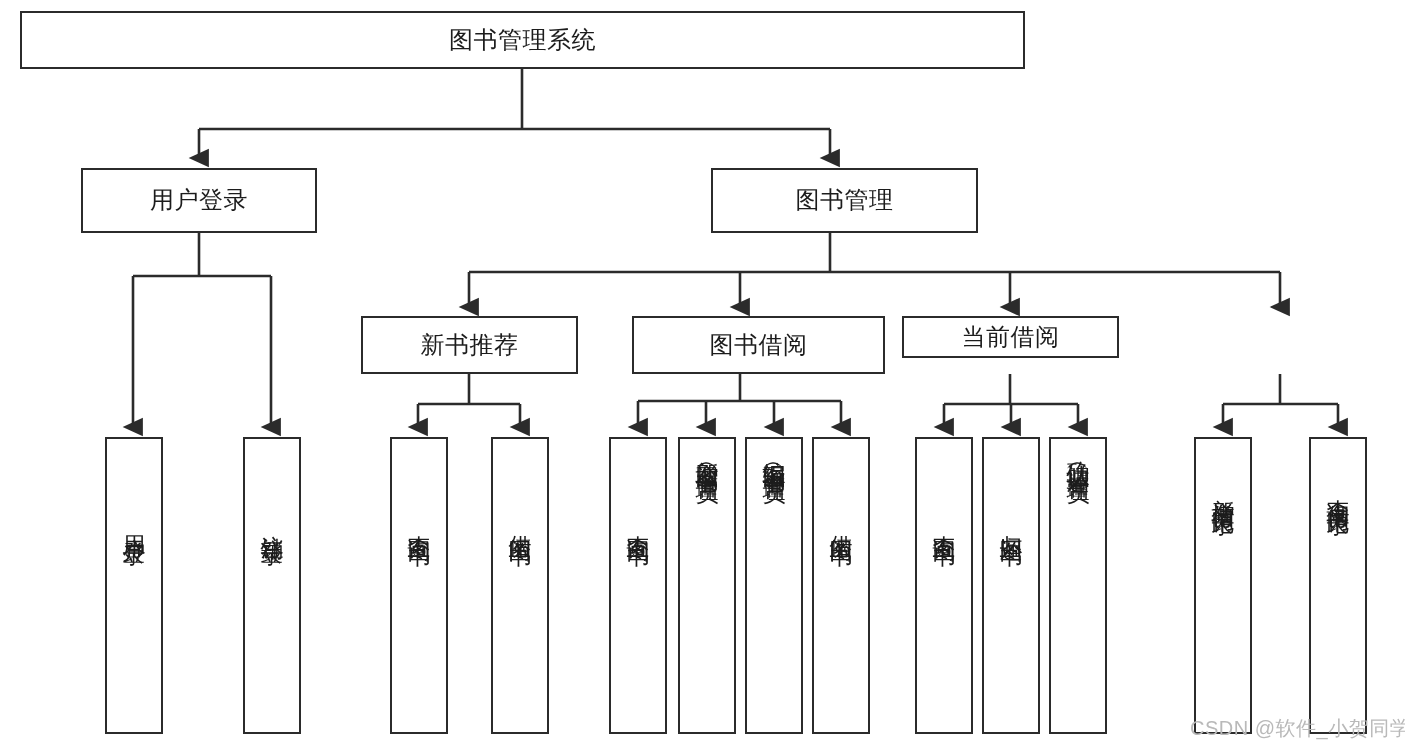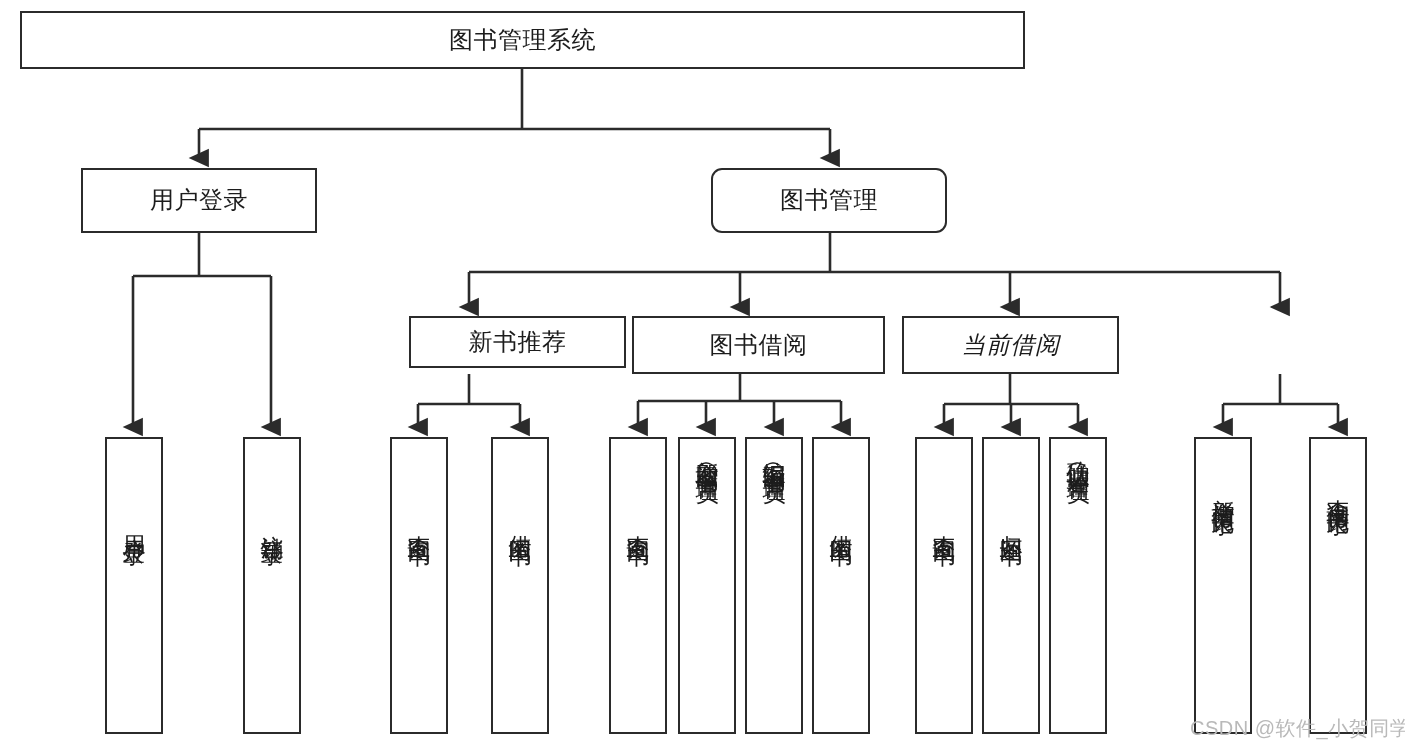--- a/index.html
+++ b/index.html
@@ -130,31 +130,31 @@
     <path d="M1338,404 L1338,427" stroke="#2b2b2b" stroke-width="2.6" fill="none" marker-end="url(#arrow)"></path>
   </svg>
 
   <div class="node root horiz" style="left:20px; top:11px; width:1005px; height:58px;">
     <span class="label">图书管理系统</span>
   </div>
 
   <div class="node horiz" style="left:81px; top:168px; width:236px; height:65px;">
     <span class="label">用户登录</span>
   </div>
-  <div class="node horiz" style="left:711px; top:168px; width:236px; height:65px;border-radius:11px;">
+  <div class="node horiz" style="left:711px; top:168px; width:267px; height:65px;">
     <span class="label">图书管理</span>
   </div>
 
-  <div class="node horiz" style="left:361px; top:316px; width:217px; height:52px;margin-left:48px;">
+  <div class="node horiz" style="left:361px; top:316px; width:217px; height:58px;">
     <span class="label">新书推荐</span>
   </div>
   <div class="node horiz" style="left:632px; top:316px; width:253px; height:58px;">
     <span class="label">图书借阅</span>
   </div>
-  <div class="node horiz" style="left:902px; top:316px; width:217px; height:58px;font-style:italic;">
+  <div class="node horiz" style="left:902px; top:316px; width:217px; height:42px;">
     <span class="label">当前借阅</span>
   </div>
 
   <div class="node vert" style="left:105px; top:437px; width:58px; height:297px; padding-top:78px;">
     <span class="label">用户登录</span>
   </div>
   <div class="node vert" style="left:243px; top:437px; width:58px; height:297px; padding-top:78px;">
     <span class="label">注销登录</span>
   </div>
 

